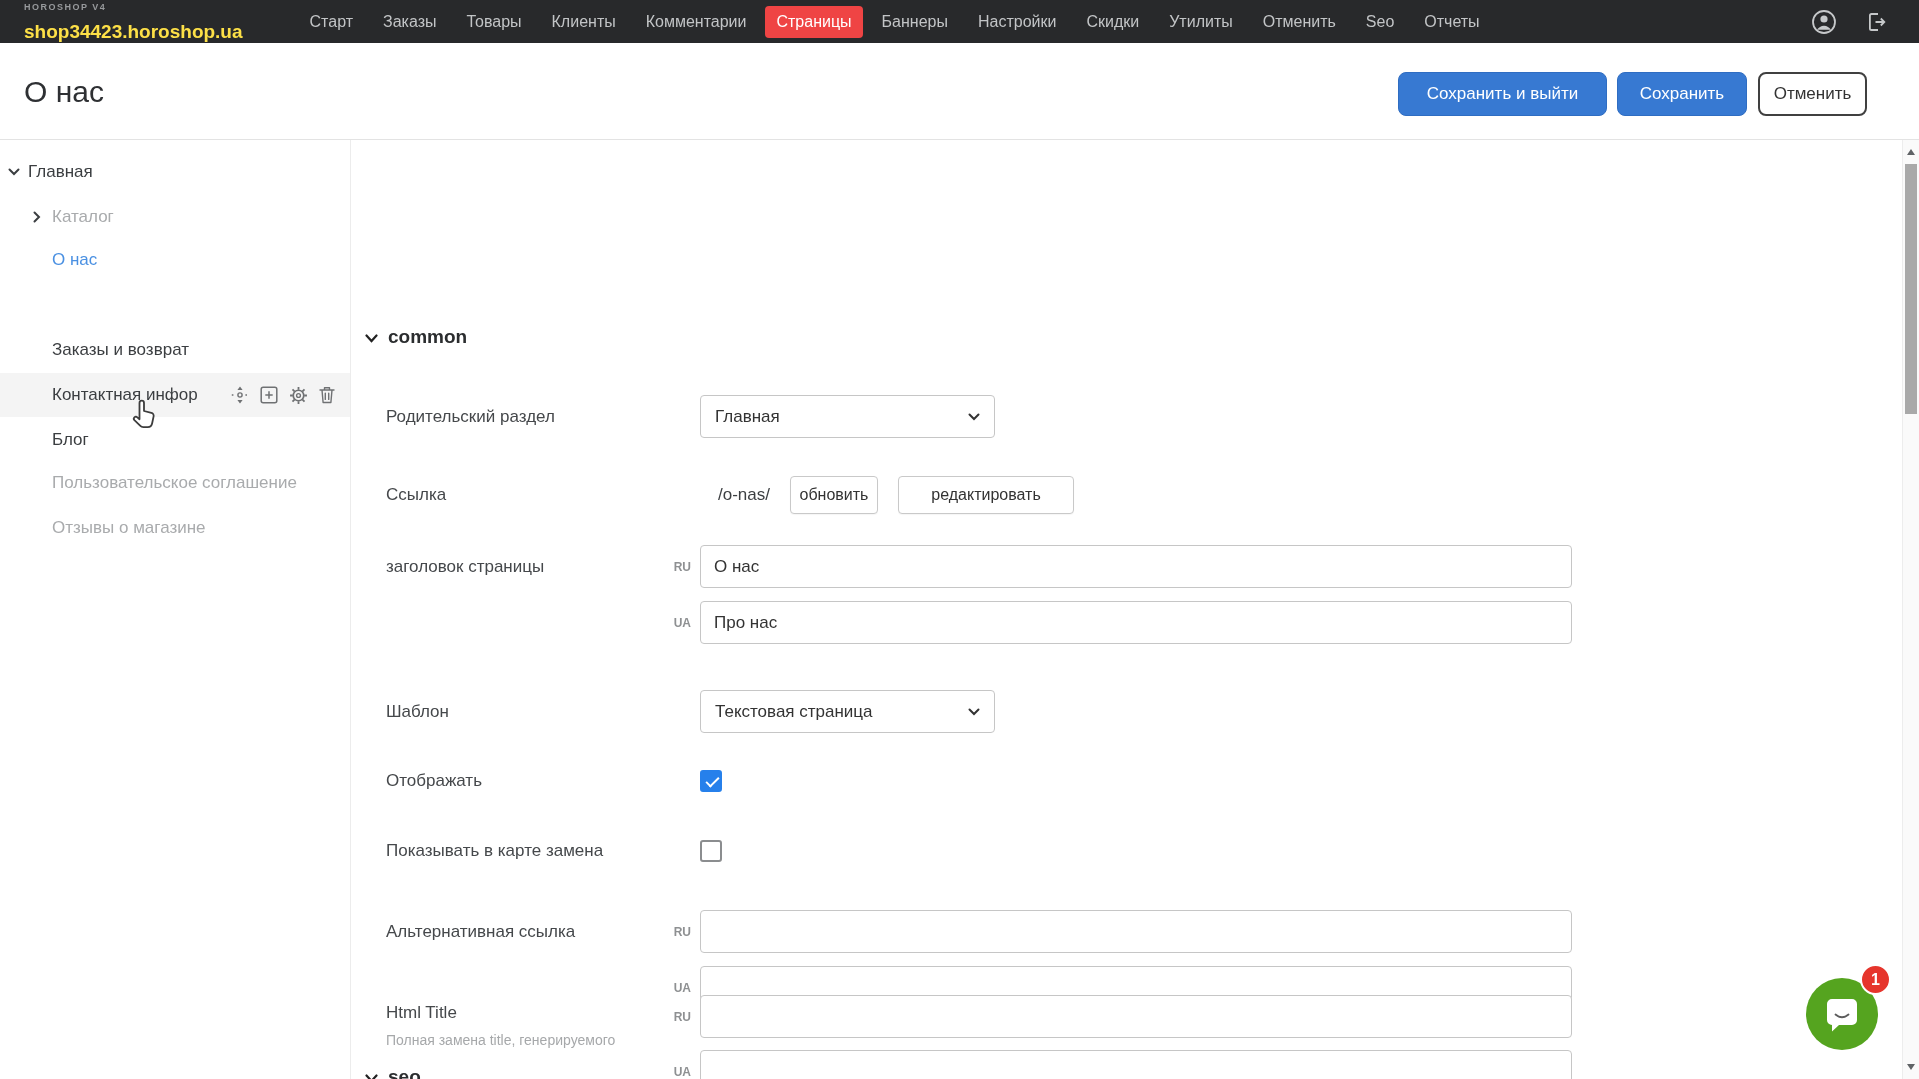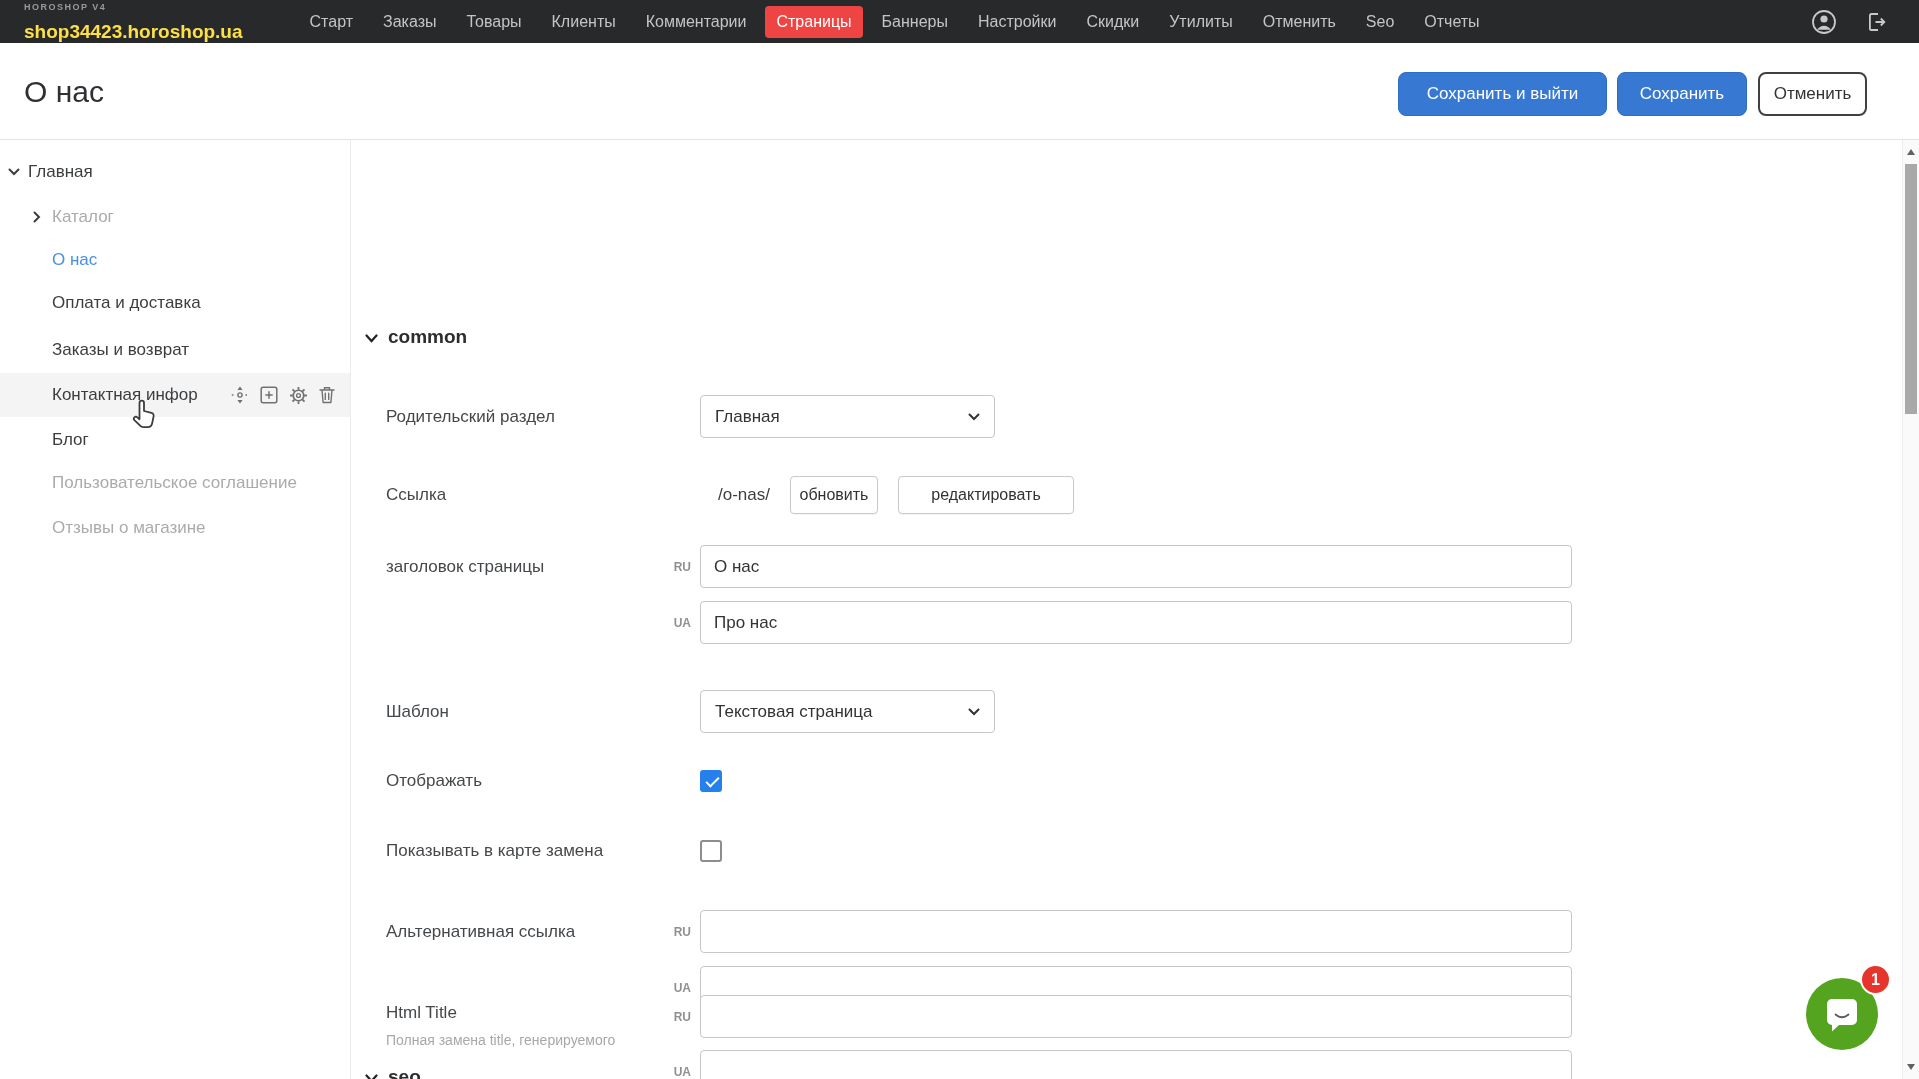--- a/index.html
+++ b/index.html
@@ -158,23 +158,20 @@
         <span class="chev">
           <svg width="8" height="12" viewBox="0 0 8 12">
               <path d="M1.5 1.5 L6 6 L1.5 10.5" fill="none" stroke="#3b3e41" stroke-width="2" stroke-linecap="round"></path>
             </svg>
         </span>
         <span class="lbl">Каталог</span>
       </div>
       <div class="tree-row lvl1 c-selected" style="top:98px;">
         <span class="lbl">О нас</span>
       </div>
-      <div class="tree-row lvl1 c-dark" style="top:141px;">
-        <span class="lbl">Оплата и доставка</span>
-      </div>
       <div class="tree-row lvl1 c-dark" style="top:188px;">
         <span class="lbl">Заказы и возврат</span>
       </div>
       <div class="tree-row lvl1 c-dark hovered" style="top:233px;">
         <span class="lbl">Контактная инфор</span>
         <span class="row-icons">
           <span>
             <svg width="18" height="18" viewBox="0 0 18 18">
               <path d="M9 0.5 L11.6 4 H6.4 Z M9 17.5 L6.4 14 H11.6 Z" fill="#6f7173"></path>
               <path d="M0.8 9 H3.6 M14.4 9 H17.2" stroke="#6f7173" stroke-width="1.4" stroke-dasharray="1.6 1.4"></path>

